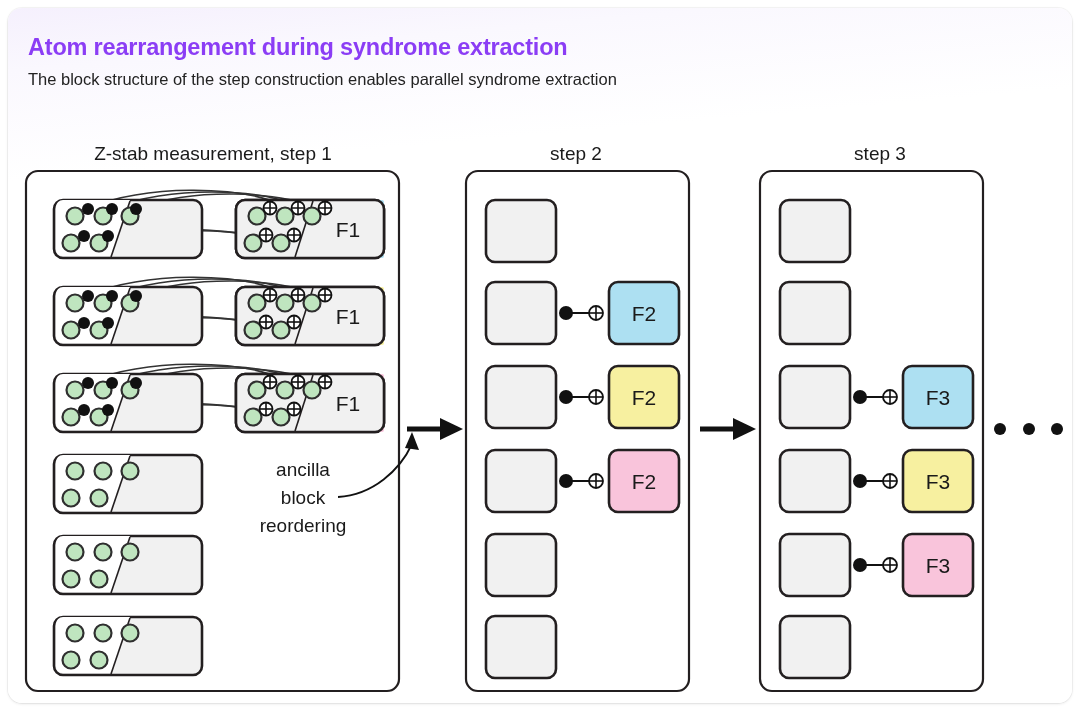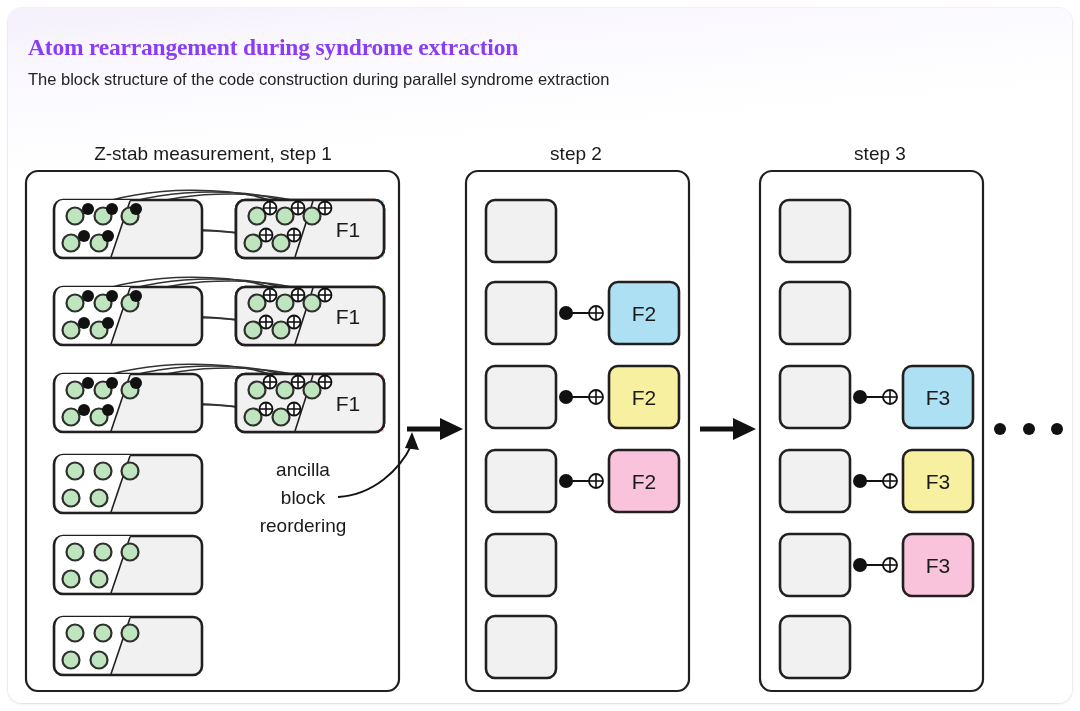--- a/index.html
+++ b/index.html
@@ -10,21 +10,21 @@
     position:absolute; left:8px; top:8px; width:1064px; height:695px;
     border-radius:14px;
     background:linear-gradient(175deg,#f5f0fd 0%, #faf8fe 8%, #ffffff 22%, #ffffff 100%);
     box-shadow:0 1px 3px rgba(0,0,0,.10), 0 0 0 1px rgba(0,0,0,.04);
     overflow:hidden;
   }
 
   #title{
     position:absolute; left:20px; top:26px;
     font-size:23.5px; font-weight:bold; color:#8B3DF5;
-    letter-spacing:-0.2px; white-space:nowrap;font-family:Liberation Serif, serif;
+    letter-spacing:-0.2px; white-space:nowrap;
   }
   #subtitle{
     position:absolute; left:20px; top:62px;
     font-size:16.5px; color:#232323; white-space:nowrap;
   }
 
   #stage{position:absolute; left:0; top:0; width:1064px; height:695px;text-align:right;}
   svg.fig{position:absolute; left:0; top:0;}
 
   .ptitle{ font-family:"Liberation Sans",sans-serif; font-size:19px; fill:#1a1a1a; }
@@ -44,21 +44,21 @@
   .bigarrow{ fill:#111111; stroke:none; }
   .dot3{ fill:#111111; }
   .cur{ stroke:#111111; stroke-width:1.8; fill:none; }
 </style>
 </head>
 <body>
 
 <div id="card">
 
   <div id="title">Atom rearrangement during syndrome extraction</div>
-  <div id="subtitle">The block structure of the code construction during parallel syndrome extraction</div>
+  <div id="subtitle">The block structure of the step construction enables parallel syndrome extraction</div>
 
   <div id="stage">
     <svg class="fig" width="1064" height="695" viewBox="0 0 1064 695">
 
       <text class="ptitle" x="205" y="152" text-anchor="middle">Z-stab measurement, step 1</text>
       <text class="ptitle" x="568" y="152" text-anchor="middle">step 2</text>
       <text class="ptitle" x="872" y="152" text-anchor="middle">step 3</text>
 
       <rect class="panel" x="18" y="163" width="373" height="520" rx="12"></rect>
 

